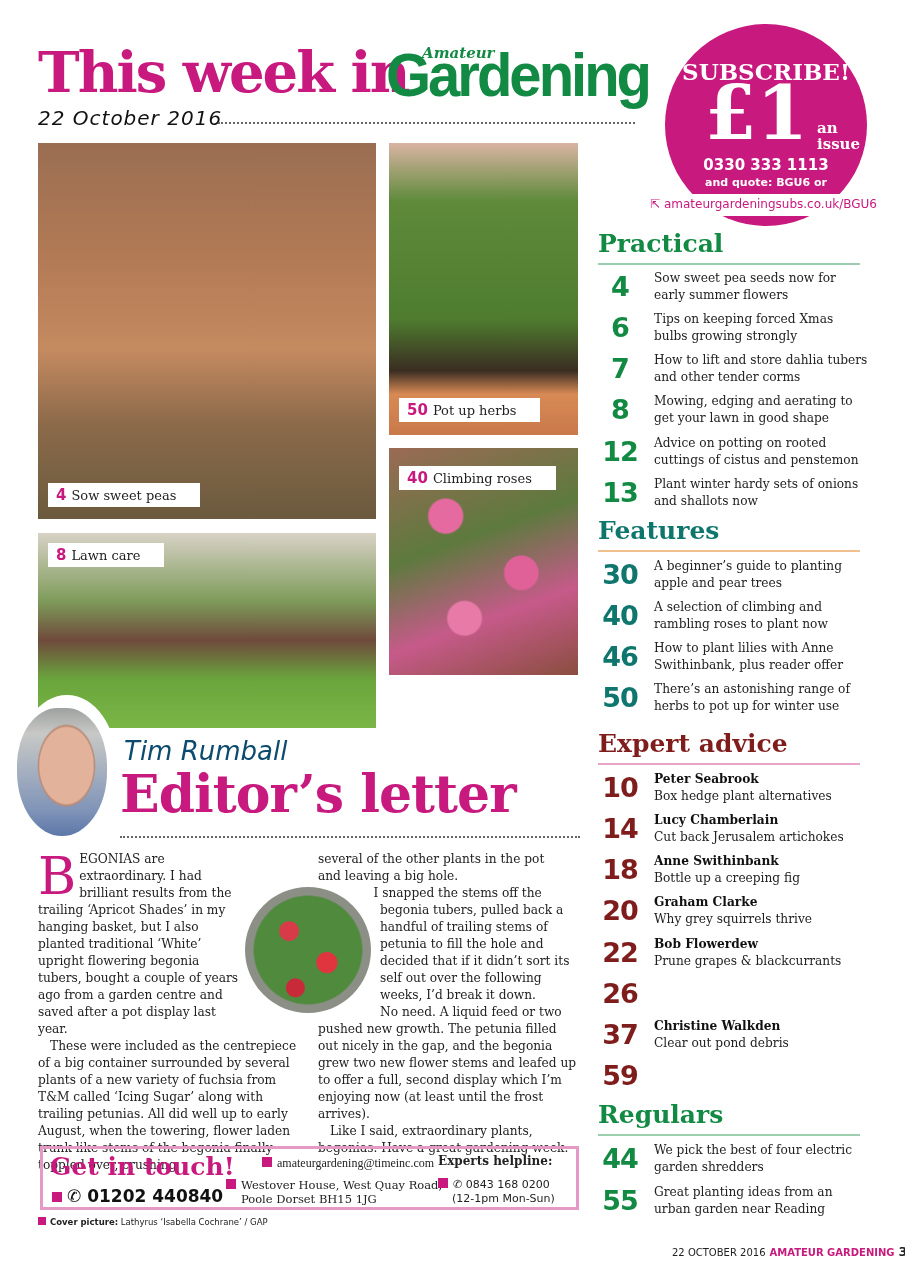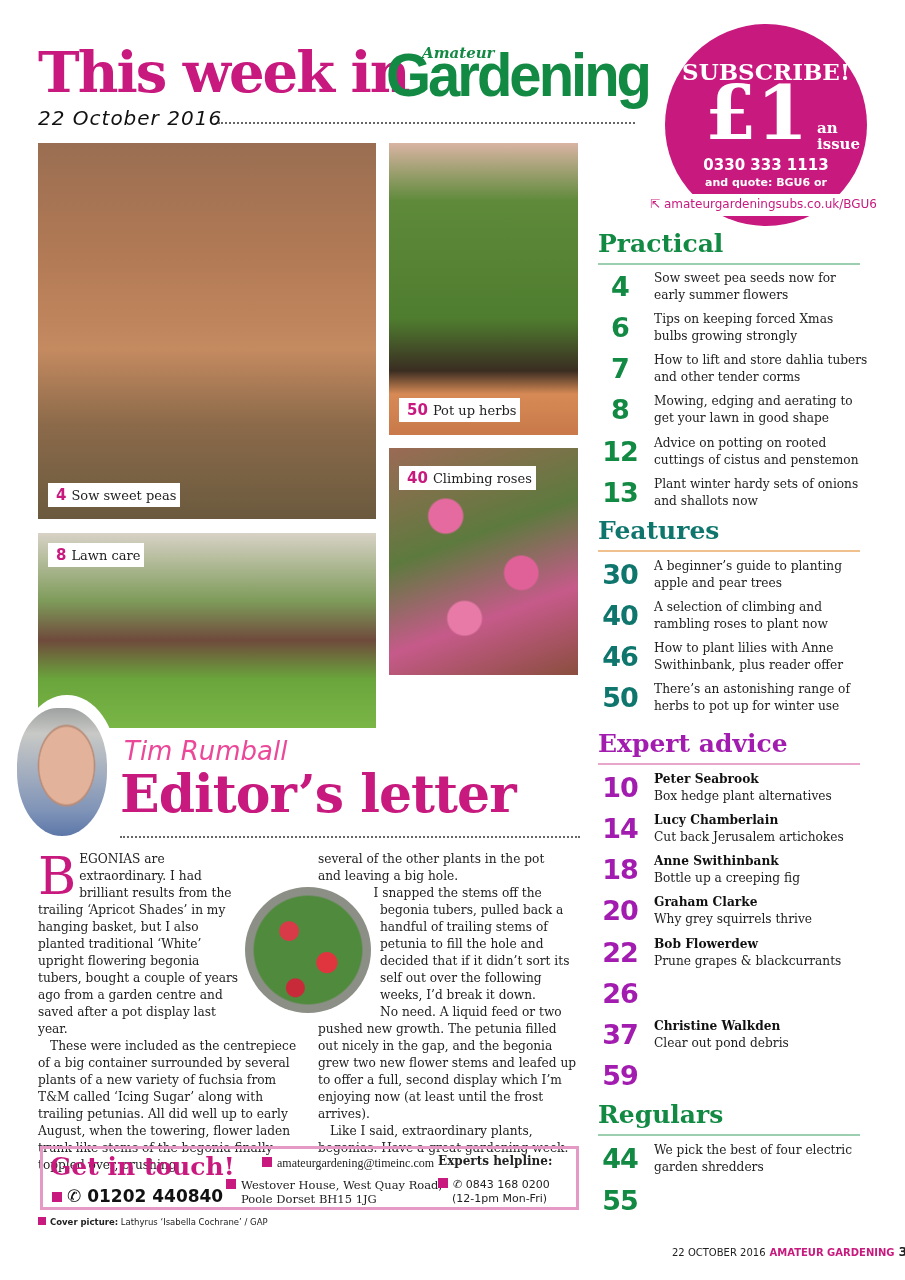--- a/index.html
+++ b/index.html
@@ -25,28 +25,28 @@
   .sub-url-band { left: 648px; top: 194px; width: 240px; height: 22px; background: #fff; }
   .sub-url { left: 650px; top: 197px; font-family: "DejaVu Sans", sans-serif; font-size: 12px; color: #c8197e; white-space: nowrap; }
 
   
   .photo { position: absolute; overflow: hidden; }
   .ph-peas { left: 38px; top: 143px; width: 338px; height: 376px; background: linear-gradient(180deg, #9a6e52 0%, #b27a55 30%, #c48a60 55%, #8b6a4a 75%, #6b5a3e 100%); }
   .ph-herbs { left: 389px; top: 143px; width: 189px; height: 292px; background: linear-gradient(180deg, #d9b4a3 0%, #5e8a3a 20%, #4f7d2f 60%, #3a2d22 78%, #d78a55 86%, #c9794a 100%); }
   .ph-lawn { left: 38px; top: 533px; width: 338px; height: 195px; background: linear-gradient(180deg, #d8d2c6 0%, #7e9b5a 35%, #6f4a3c 55%, #6aa53c 75%, #79b646 100%); }
   .ph-roses { left: 389px; top: 448px; width: 189px; height: 227px; background: radial-gradient(circle at 30% 30%, #e56aa0 0 8%, transparent 9%), radial-gradient(circle at 70% 55%, #e06098 0 9%, transparent 10%), radial-gradient(circle at 40% 75%, #e87aa8 0 8%, transparent 9%), linear-gradient(160deg, #9b6a55 0%, #5d7a3e 40%, #c65a8a 70%, #8a4e3e 100%); }
 
-  .cap { position: absolute; background: #fff; padding: 3px 4px 3px 8px; font-family: "DejaVu Serif", serif; font-size: 13px; color: #222; white-space: nowrap; }
+  .cap { position: absolute; background: #fff; padding: 3px 24px 3px 8px; font-family: "DejaVu Serif", serif; font-size: 13px; color: #222; white-space: nowrap; }
   .cap .num { font-family: "DejaVu Sans", sans-serif; font-weight: bold; color: #c8197e; font-size: 15px; margin-right: 5px; }
 
   
   .portrait { left: 17px; top: 695px; width: 100px; height: 140px; border-radius: 50%; background: #fff; }
   .portrait-inner { position: absolute; left: 17px; top: 708px; width: 90px; height: 128px; border-radius: 45% 45% 50% 50%; background: radial-gradient(ellipse at 55% 45%, #e2b29a 0 38%, #b88b77 40%, transparent 42%), linear-gradient(180deg, #9ea1a0 0%, #c8c9c6 20%, #8094b8 80%, #5c77a8 100%); }
 
-  .ed-name { left: 124px; top: 736px; font-family: "DejaVu Sans", sans-serif; font-style: italic; font-size: 26px; color: #ec4899; }
+  .ed-name { left: 124px; top: 736px; font-family: "DejaVu Sans", sans-serif; font-style: italic; font-size: 26px; color: #0c4a6e; }
   .ed-title { left: 120px; top: 768px; font-family: "DejaVu Serif", serif; font-weight: 900; font-size: 52px; color: #c8197e; letter-spacing: -1px; line-height: 1; }
   .ed-dots { left: 120px; top: 836px; width: 460px; border-bottom: 2px dotted #666; }
 
   
   .letter { font-family: "DejaVu Serif", serif; font-size: 12.2px; line-height: 17px; color: #222; }
   .col1 { left: 38px; top: 851px; width: 265px; }
   .col2 { left: 318px; top: 851px; width: 262px; }
   .dropcap { float: left; font-family: "DejaVu Serif", serif; font-size: 52px; line-height: 46px; color: #c8197e; margin: 2px 3px 0 0; }
   .round-photo { left: 245px; top: 887px; width: 126px; height: 126px; border-radius: 50%; background: radial-gradient(circle at 35% 35%, #d93a48 0 8%, transparent 9%), radial-gradient(circle at 65% 60%, #e0343f 0 9%, transparent 10%), radial-gradient(circle at 40% 80%, #c92a3a 0 7%, transparent 8%), radial-gradient(circle at 50% 50%, #4f8a3d 0 60%, #8c8f86 62%); }
 
@@ -68,21 +68,21 @@
   
   .sec-head { position: absolute; left: 598px; font-family: "DejaVu Serif", serif; font-weight: bold; font-size: 25px; line-height: 30px; }
   .sec-rule { position: absolute; left: 598px; width: 262px; height: 2px; }
   .item { position: absolute; left: 598px; width: 270px; height: 40px; }
   .item .n { position: absolute; left: 0; width: 44px; text-align: center; top: 0; font-family: "DejaVu Sans", sans-serif; font-weight: bold; font-size: 27px; line-height: 34px; letter-spacing: -1px; }
   .item .t { position: absolute; left: 56px; top: 0; font-family: "DejaVu Serif", serif; font-size: 12.2px; line-height: 17px; color: #222; white-space: nowrap; }
   .item .t b { font-weight: bold; color: #111; }
 
   .green { color: #138a44; }
   .orange { color: #0f766e; }
-  .pink { color: #a21caf; }
+  .pink { color: #7f1d1d; }
 
   
   .folio { left: 672px; top: 1244px; font-family: "DejaVu Sans", sans-serif; font-size: 10px; color: #222; white-space: nowrap; }
   .folio .mag { color: #c8197e; font-weight: bold; margin-left: 4px; }
   .folio .pg { font-size: 13px; font-weight: bold; margin-left: 4px; }
 </style>
 </head>
 <body>
 
 <div class="abs mast-this">This week in</div>
@@ -146,21 +146,21 @@
   <p style="text-indent:12px;">No need. A liquid feed or two pushed new growth. The petunia filled out nicely in the gap, and the begonia grew two new flower stems and leafed up to offer a full, second display which I’m enjoying now (at least until the frost arrives).</p>
   <p style="text-indent:12px; clear:both;">Like I said, extraordinary plants, begonias. Have a great gardening week.</p>
 </div>
 
 <div class="abs contact"></div>
 <div class="abs get-touch">Get in touch!</div>
 <div class="abs main-phone"><span class="bullet"></span><span>✆ 01202 440840</span></div>
 <div class="abs c-email"><span class="bullet"></span><span>amateurgardening@timeinc.com</span></div>
 <div class="abs c-addr"><span class="bullet"></span><span>Westover House, West Quay Road,</span><br><span class="ln2">Poole Dorset BH15 1JG</span></div>
 <div class="abs c-help-h">Experts helpline:</div>
-<div class="abs c-help"><span class="bullet"></span><span>✆ 0843 168 0200</span><br><span class="ln2">(12-1pm Mon-Fri)</span></div>
+<div class="abs c-help"><span class="bullet"></span><span>✆ 0843 168 0200</span><br><span class="ln2">(12-1pm Mon-Sun)</span></div>
 
 <div class="abs cover-pic"><span class="bullet"></span><b>Cover picture:</b> <span>Lathyrus ‘Isabella Cochrane’ / GAP</span></div>
 
 <div class="sec-head green" style="top:229px;">Practical</div>
 <div class="sec-rule" style="top:263px; background:#9ccfb0;"></div>
 
 <div class="item" style="top:270px;">
     <span class="n green">4</span>
     <span class="t"><span>Sow sweet pea seeds now for</span><br><span>early summer flowers</span></span>
   </div>
@@ -241,17 +241,18 @@
 
 <div class="sec-head green" style="top:1100px;">Regulars</div>
 <div class="sec-rule" style="top:1134px; background:#9ccfb0;"></div>
 
 <div class="item" style="top:1142px;">
     <span class="n green">44</span>
     <span class="t"><span>We pick the best of four electric</span><br><span>garden shredders</span></span>
   </div>
 <div class="item" style="top:1184px;">
     <span class="n green">55</span>
+    <span class="t"><span>Great planting ideas from an</span><br><span>urban garden near Reading</span></span>
   </div>
 
 <div class="abs folio">
   <span>22 OCTOBER 2016</span><span class="mag">AMATEUR GARDENING</span><span class="pg">3</span>
 </div>
 
 </body></html>

